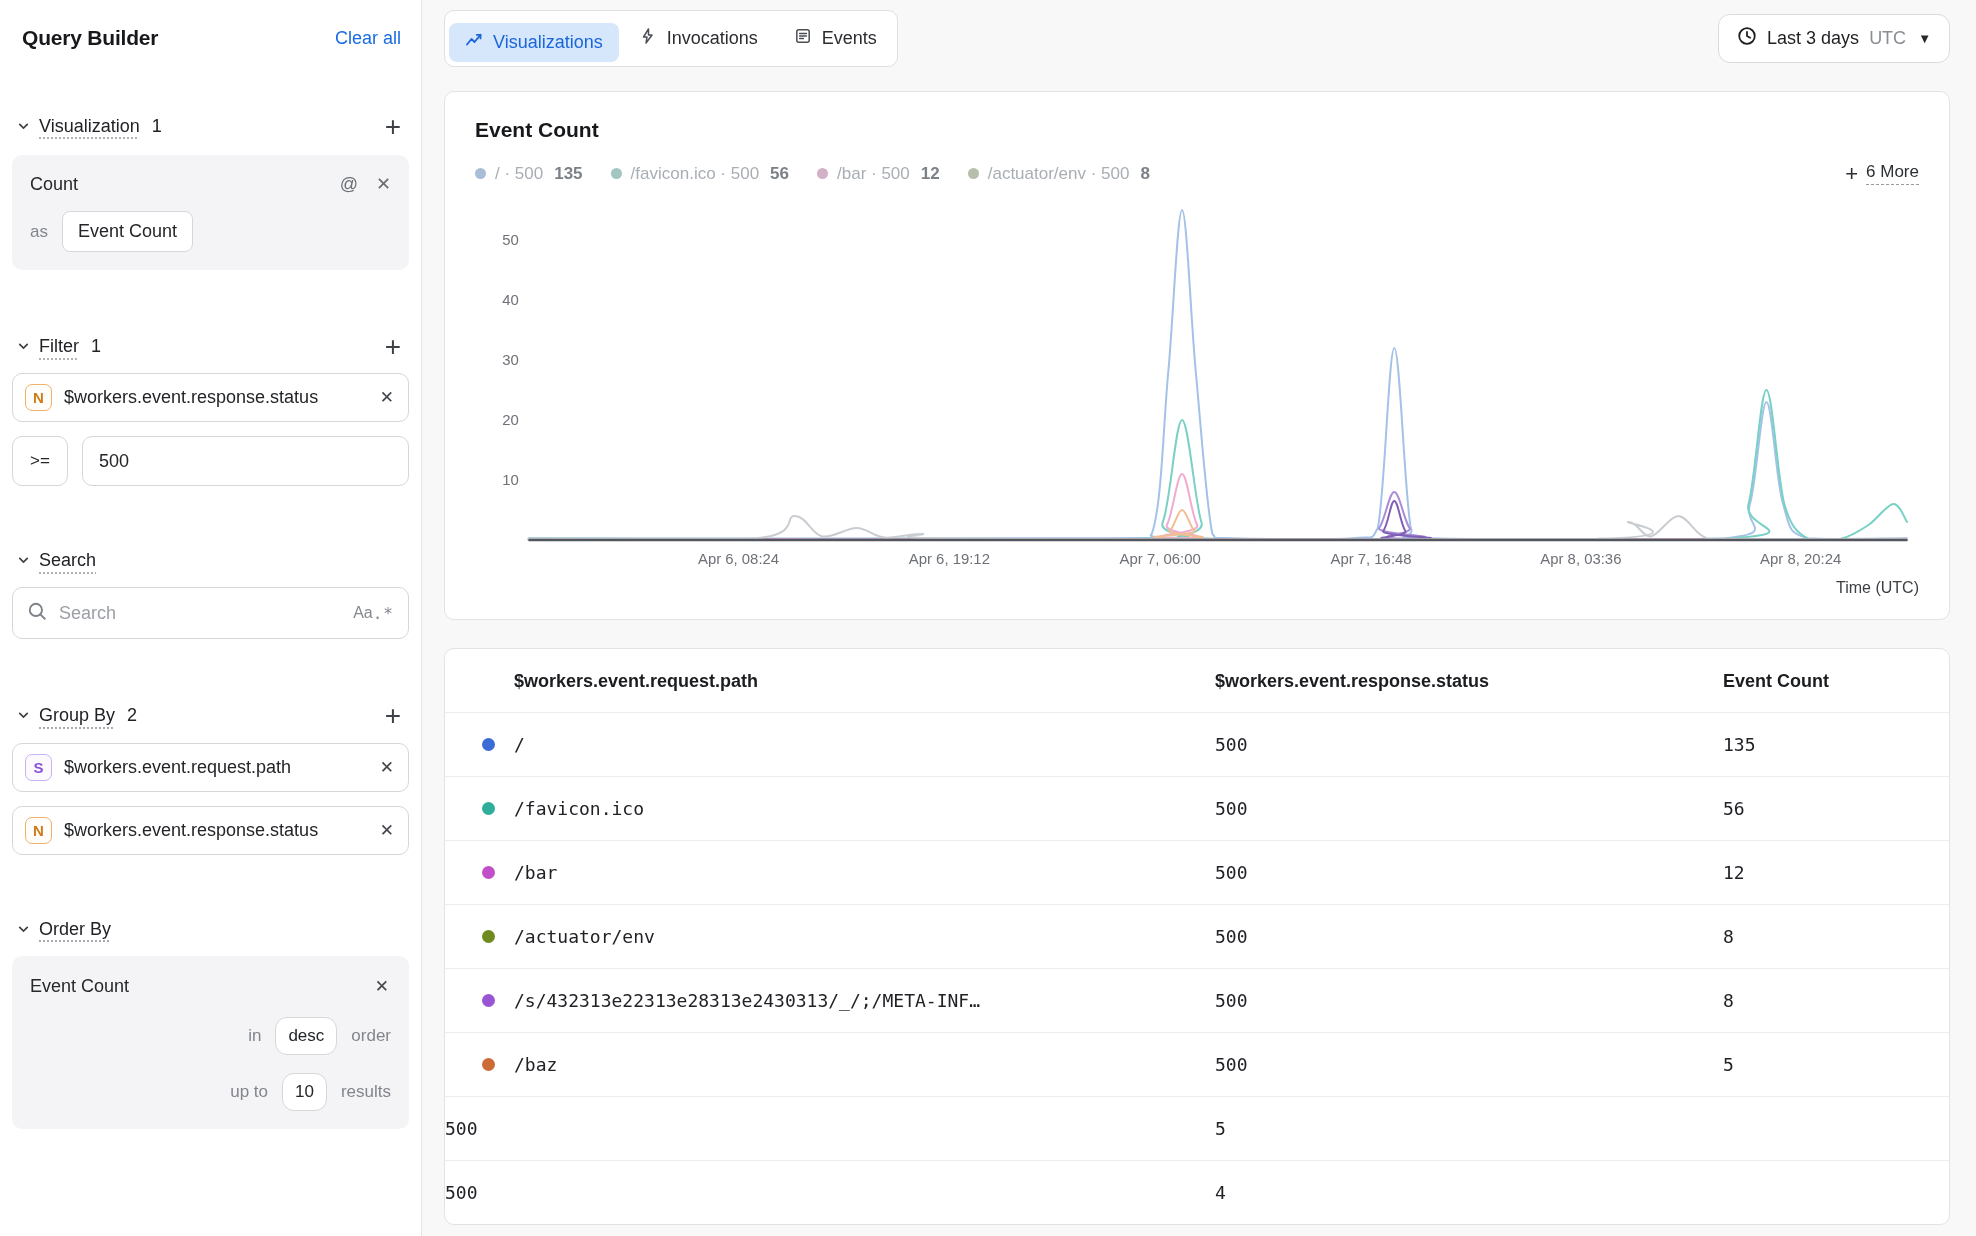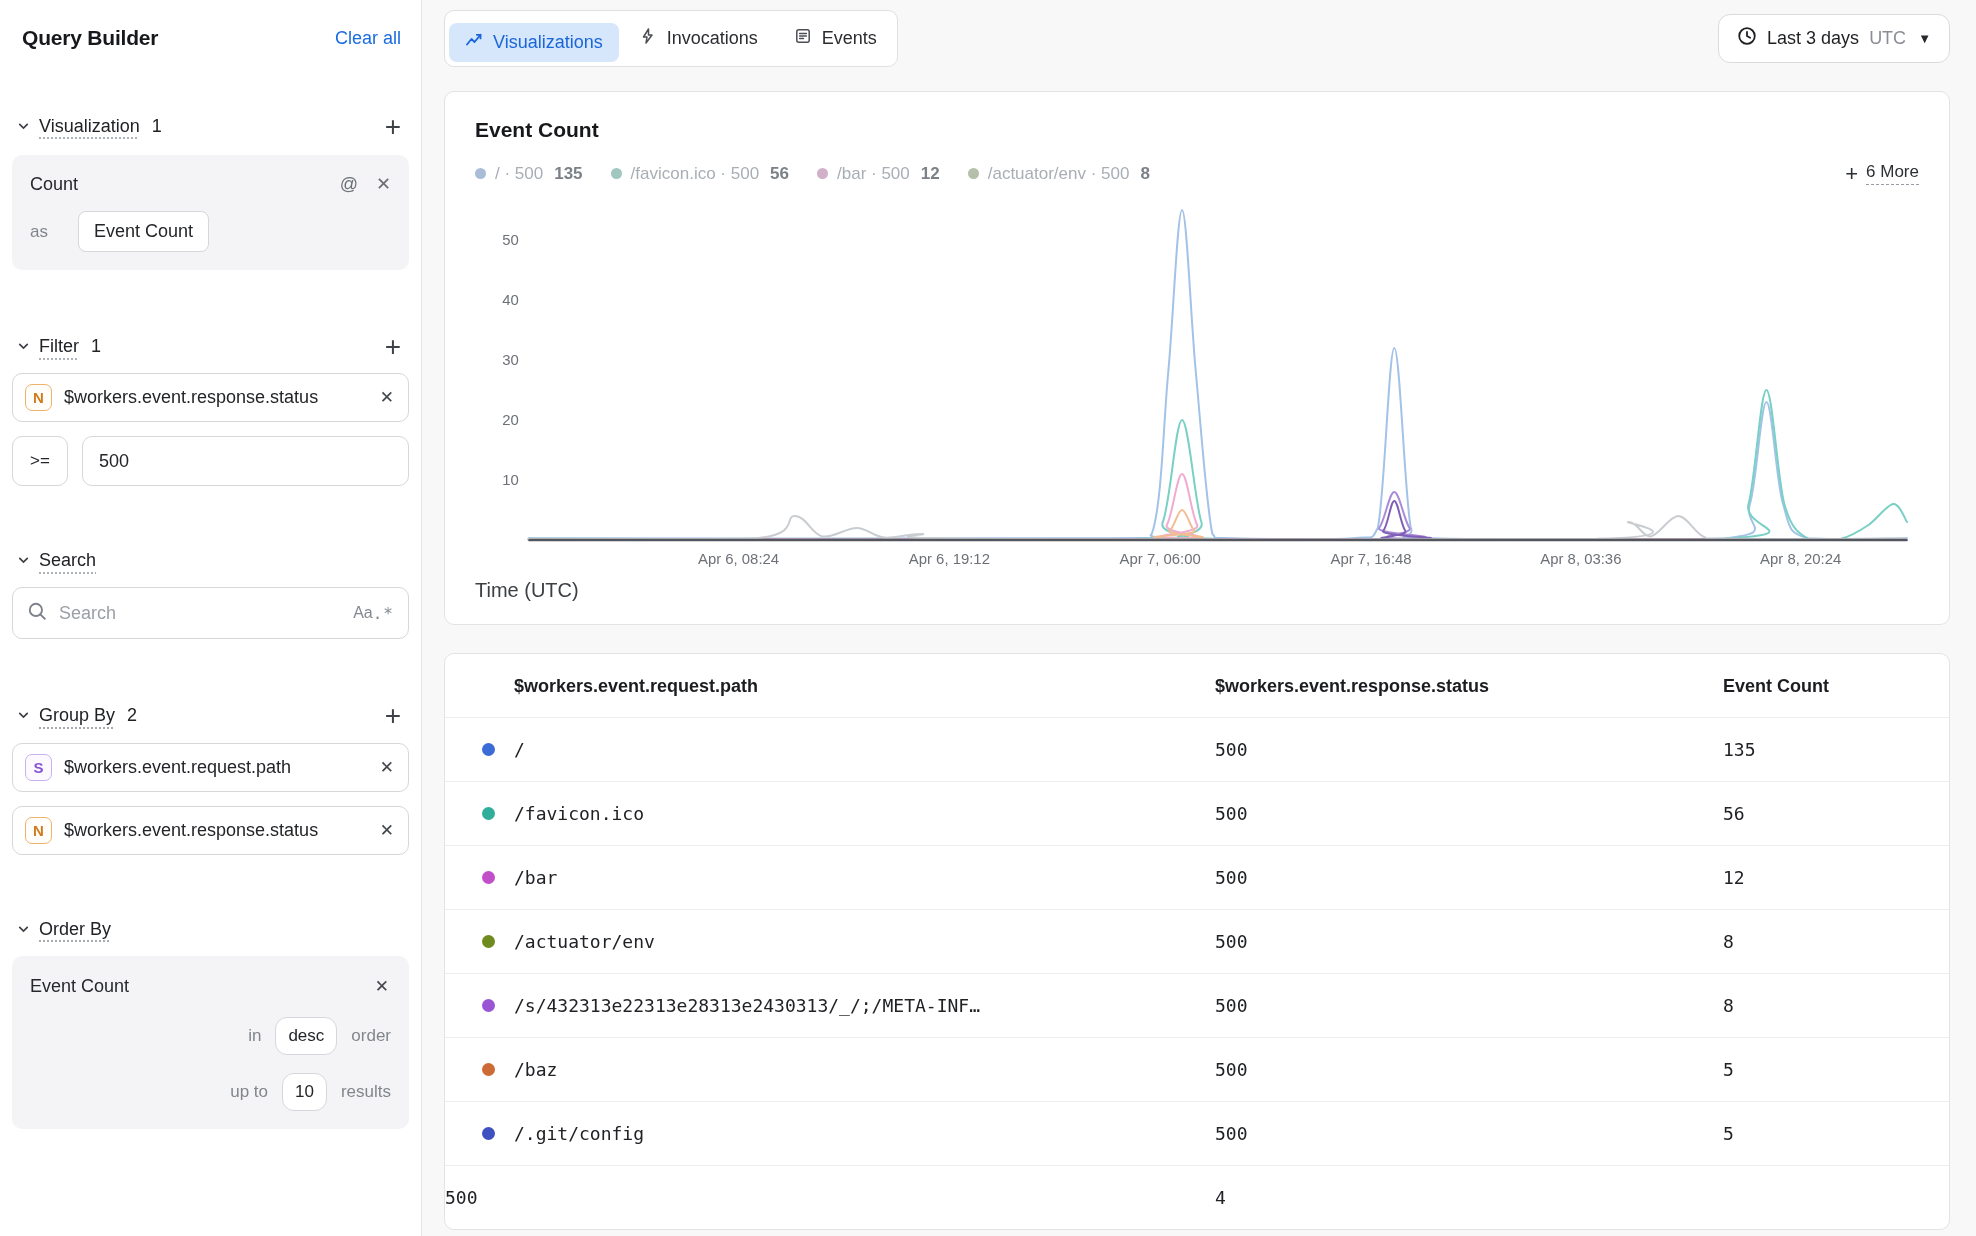--- a/index.html
+++ b/index.html
@@ -20,21 +20,21 @@
   .sec-head { display:flex; align-items:center; margin-top:64px; padding:0 4px; }
   .chev { display:flex; margin-right:8px; }
   .sec-label { font-size:18px; color:#202226; text-decoration:underline dotted #a6abb1; text-underline-offset:6px; }
   .sec-count { margin-left:12px; font-size:18px; color:#202226; }
   .plus-btn { margin-left:auto; font-size:28px; font-weight:300; color:#3e4146; line-height:0.9; cursor:pointer; padding:0 4px; }
 
   .card-gray { background:#f4f4f6; border-radius:10px; padding:18px; margin-top:16px; }
   .vis-row1 { display:flex; align-items:center; font-size:18px; color:#26282c; }
   .vis-icons { margin-left:auto; display:flex; align-items:center; gap:18px; }
   .icon-gray { color:#6b7075; font-size:18px; cursor:pointer; }
-  .vis-row2 { display:flex; align-items:center; gap:30px; margin-top:16px; }
+  .vis-row2 { display:flex; align-items:center; gap:14px; margin-top:16px; }
   .muted { color:#82868c; font-size:17px; }
   .white-box { background:#fff; border:1px solid #d7d7db; border-radius:8px; padding:9px 15px; font-size:18px; color:#232528; }
 
   .field-row { display:flex; align-items:center; gap:12px; background:#fff; border:1px solid #d7d7db; border-radius:10px; padding:10px 12px; margin-top:14px; }
   .badge { width:27px; height:27px; border-radius:7px; display:flex; align-items:center; justify-content:center; font-size:15px; font-weight:700; flex:none; }
   .badge-n { border:1.5px solid #efb26a; color:#d07a1a; background:#fffdf9; }
   .badge-s { border:1.5px solid #c9b2f0; color:#8b52d6; background:#fcfaff; }
   .field-text { font-size:18px; color:#232528; flex:1; white-space:nowrap; overflow:hidden; }
   .x-btn { font-size:17px; color:#44474c; cursor:pointer; padding:2px; }
 
@@ -70,21 +70,21 @@
   .chart-title { font-size:21px; font-weight:700; color:#17181b; }
   .legend-row { display:flex; align-items:center; margin-top:20px; }
   .legend { display:flex; align-items:center; gap:28px; }
   .legend-item { display:flex; align-items:center; gap:9px; font-size:17px; color:#a9aeb4; cursor:pointer; }
   .legend-dot { width:11px; height:11px; border-radius:50%; flex:none; }
   .legend-count { color:#7c8187; font-weight:700; margin-left:2px; }
   .more-btn { margin-left:auto; display:flex; align-items:center; gap:8px; background:none; border:none; font-size:17px; color:#2c2f33; cursor:pointer; font-family:inherit; padding:0; }
   .more-plus { font-size:22px; font-weight:300; line-height:1; }
   .more-label { border-bottom:1px dashed #979ca2; padding-bottom:2px; }
   #chart { display:block; width:100%; height:382px; margin-top:10px; }
-  .x-axis-title { text-align:left; font-size:20px; color:#3c4045; margin:2px 0 10px; }
+  .x-axis-title { text-align:right; font-size:16px; color:#3c4045; margin:2px 0 10px; }
 
   .table-panel { margin-top:28px; overflow:hidden; }
   .t-row { display:grid; grid-template-columns:770px 508px 1fr; align-items:center; }
   .t-head { padding:22px 0 20px; font-size:18px; font-weight:600; color:#1b1d20; }
   .t-head .h-path { padding-left:69px; }
   .t-row.data { height:64px; border-top:1px solid #ededf0; font-family:"DejaVu Sans Mono", monospace; font-size:18px; color:#202226; }
   .cell-path { display:flex; align-items:center; padding-left:37px; gap:19px; overflow:hidden; }
   .row-dot { width:13px; height:13px; border-radius:50%; flex:none; }
   .path-text { white-space:nowrap; overflow:hidden; text-overflow:ellipsis; padding-right:20px; }
 </style>
@@ -350,24 +350,20 @@
             </div>
             <div class="t-row data">
               <span class="cell-path">
                 <span class="row-dot" style="background:#cd6b37"></span>
                 <span class="path-text">/baz</span>
               </span>
               <span>500</span>
               <span>5</span>
             </div>
             <div class="t-row data">
-              <span class="cell-path">
-                <span class="row-dot" style="background:#3f51c1"></span>
-                <span class="path-text">/.git/config</span>
-              </span>
               <span>500</span>
               <span>5</span>
             </div>
             <div class="t-row data">
               <span>500</span>
               <span>4</span>
             </div>
           </div>
       </div>
     </div>

